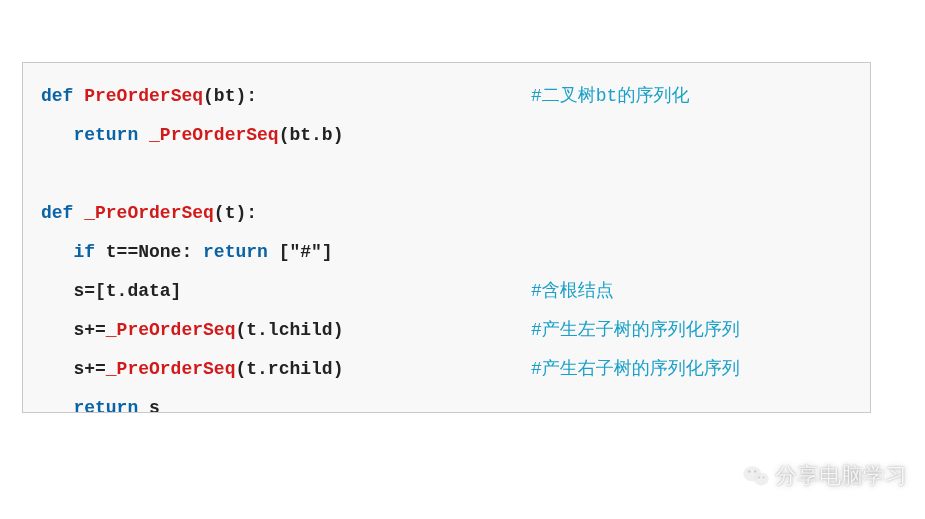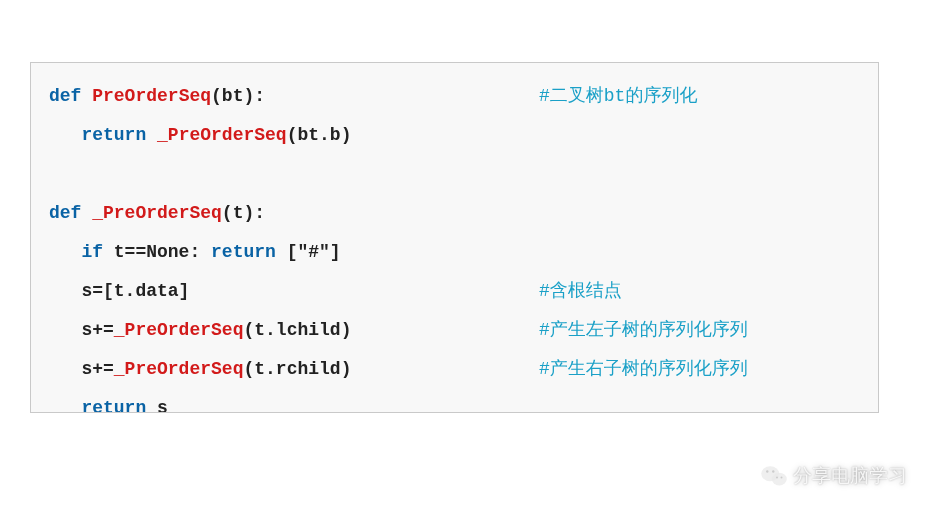--- a/index.html
+++ b/index.html
@@ -5,21 +5,21 @@
   * { margin: 0; padding: 0; box-sizing: border-box; }
   body {
     width: 925px;
     height: 519px;
     background: #ffffff;
     font-family: Consolas, "Courier New", monospace;
     position: relative;
   }
   .code-block {
     position: absolute;
-    left: 30px;
+    left: 22px;
     top: 62px;
     width: 849px;
     height: 351px;
     background: #f8f8f8;
     border: 1px solid #c9c9c9;
     padding: 14px 18px;
     font-size: 18px;
     line-height: 39px;
     font-weight: bold;
     white-space: pre;
@@ -34,21 +34,21 @@
   .watermark {
     position: absolute;
     right: 18px;
     bottom: 28px;
     display: flex;
     align-items: center;
     gap: 4px;
     color: rgba(255,255,255,0.85);
     text-shadow: 0 0 6px rgba(0,0,0,0.5), 0 0 2px rgba(0,0,0,0.6);
     font-family: "Microsoft YaHei", sans-serif;
-    font-size: 19px;
+    font-size: 22px;
     font-weight: 500;
     opacity: 0.55;
   }
   .wm-icon {
     width: 30px; height: 30px;
     display:flex; align-items:center; justify-content:center;
   }
   .wm-icon svg { width: 30px; height: 30px; }
 </style>
 </head>

